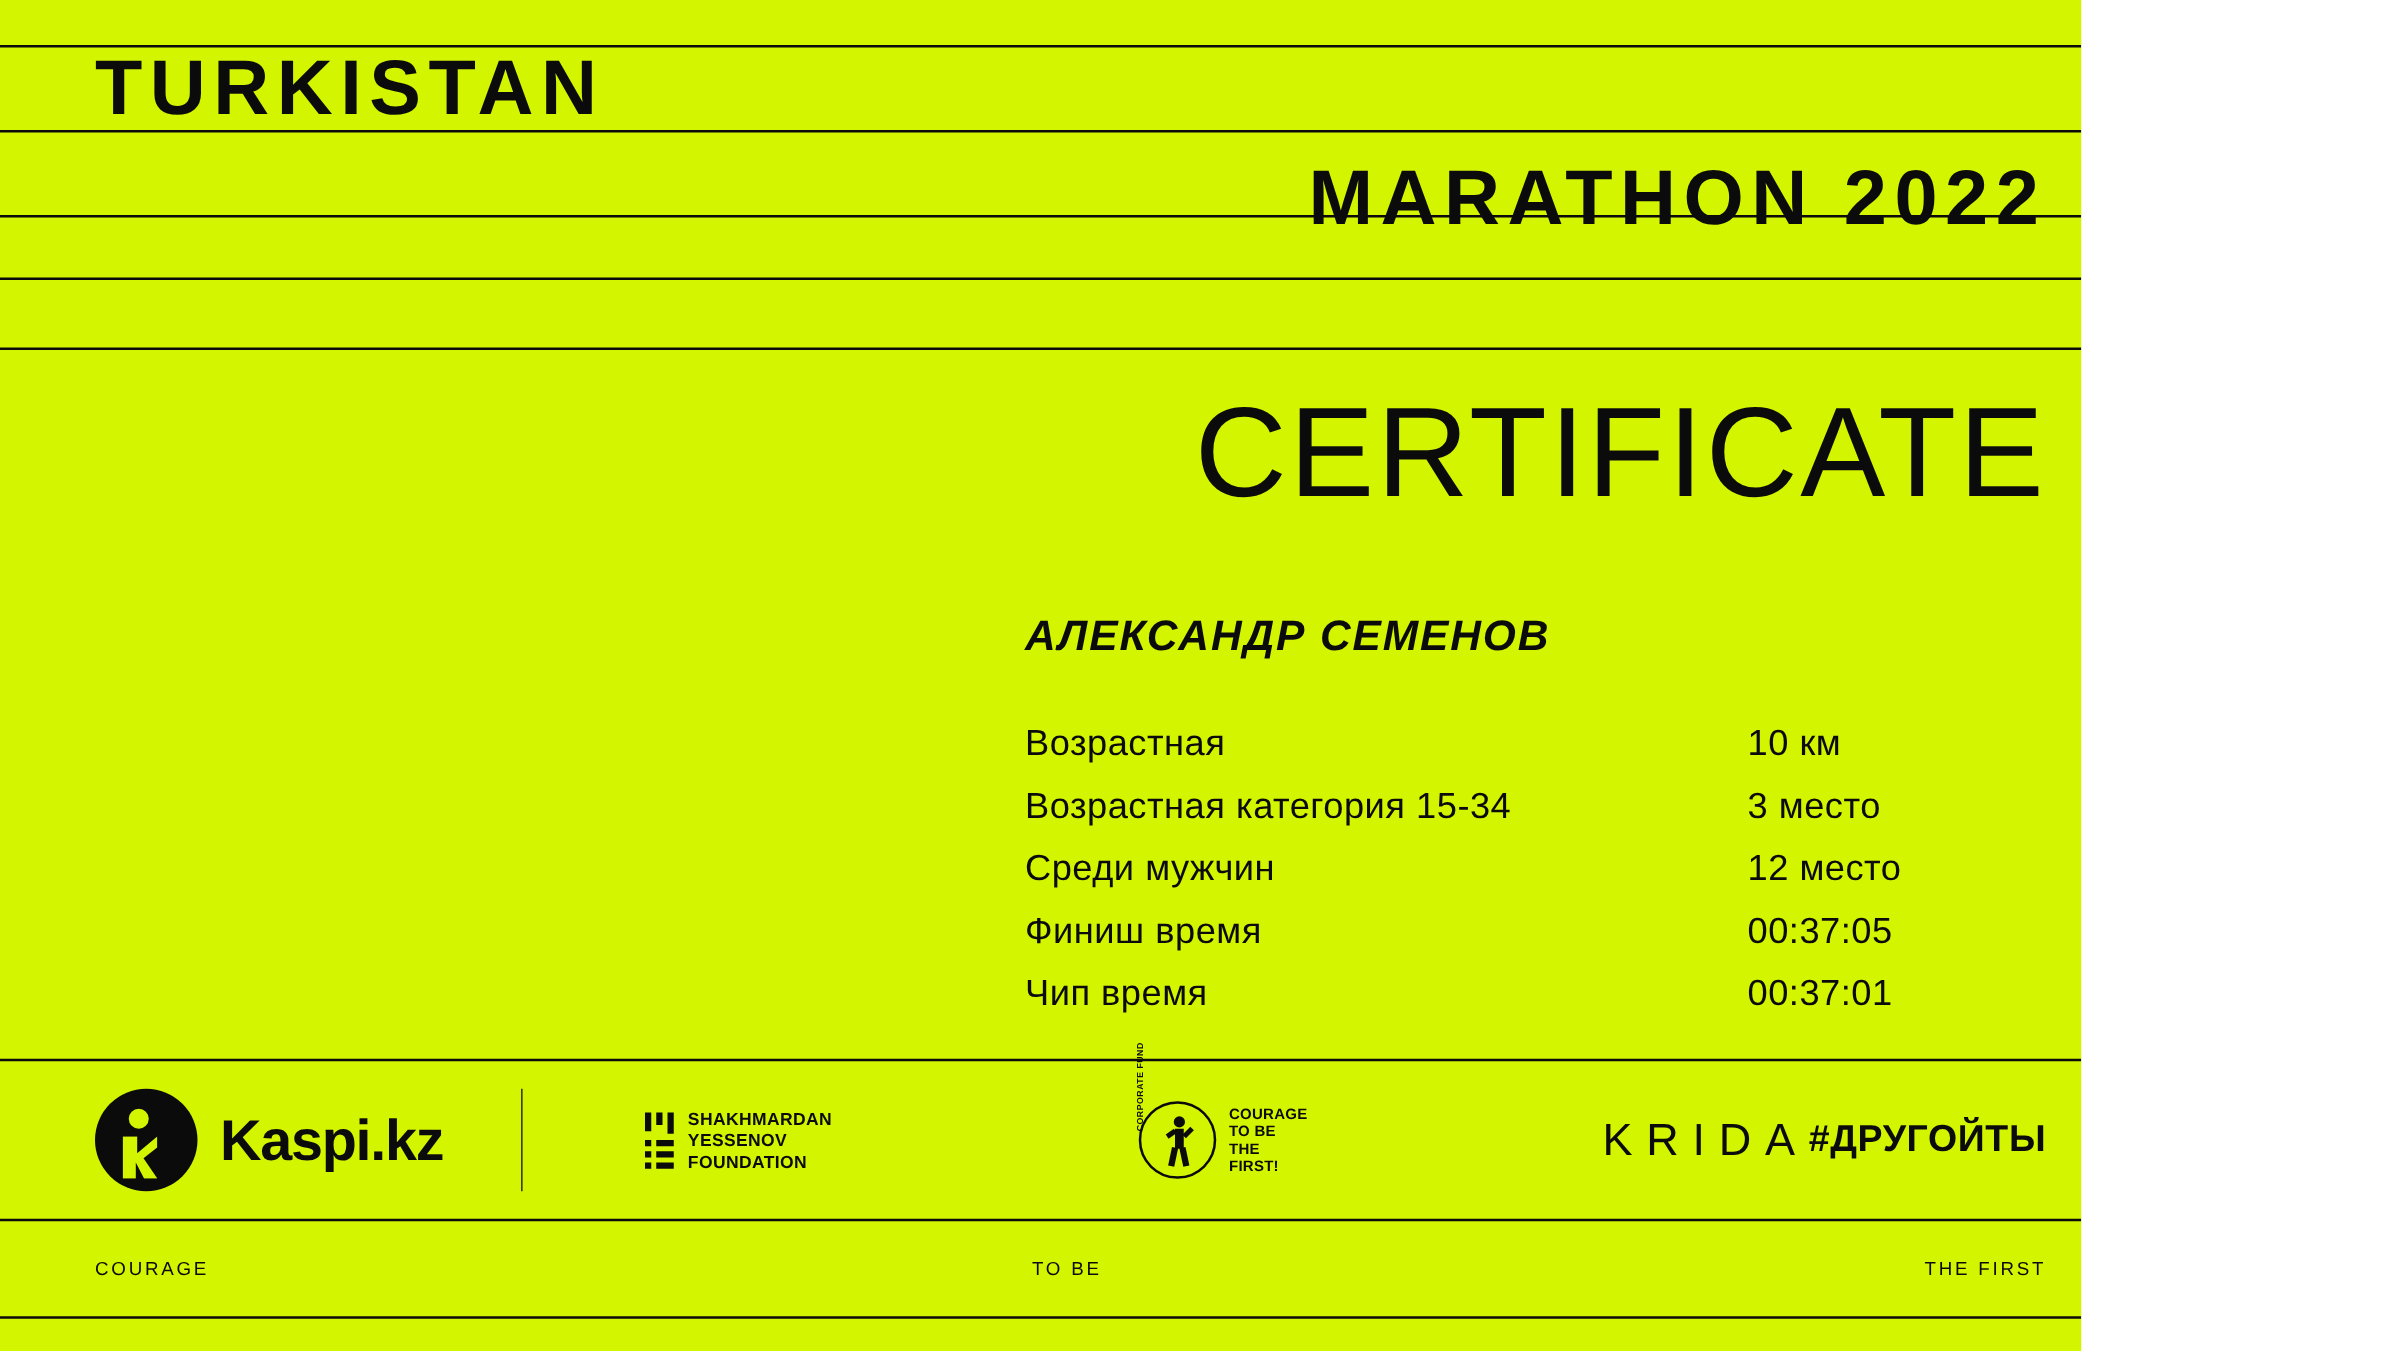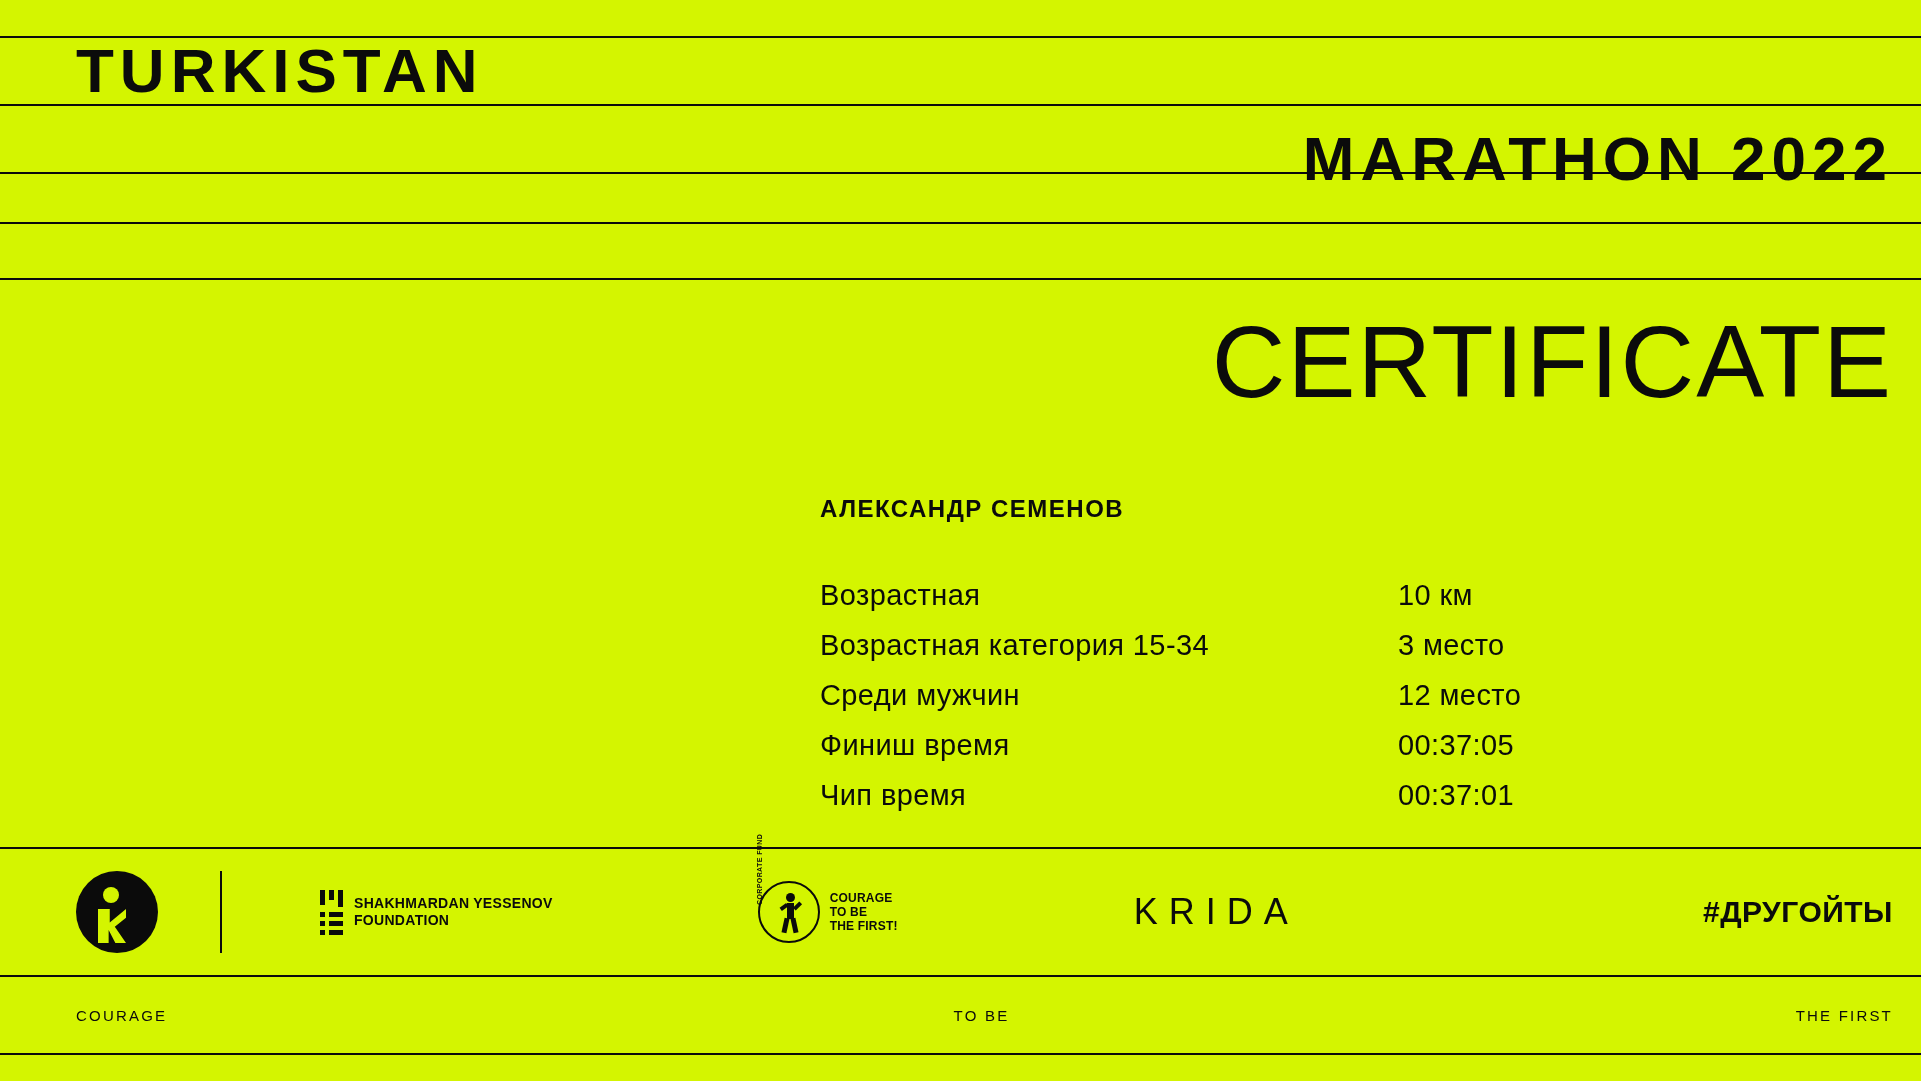--- a/index.html
+++ b/index.html
@@ -5,21 +5,21 @@
   html, body {
     margin: 0;
     padding: 0;
     background: #ffffff;
   }
   body {
     font-family: "Liberation Sans", sans-serif;
   }
   .cert {
     position: relative;
-    width: 1921px;
+    width: 1665px;
     height: 1081px;
     background: #d4f500;
     overflow: hidden;
   }
 
   
   .rule {
     position: absolute;
     left: 0;
     width: 100%;
@@ -71,26 +71,27 @@
     letter-spacing: 2px;
     color: #0b0b0b;
     white-space: nowrap;
   }
 
   
   .participant {
     position: absolute;
     left: 820px;
     top: 487px;
-    font-size: 24px;
+    font-size: 34px;
     line-height: 44px;
     font-weight: 700;
     letter-spacing: 1.5px;
     color: #0b0b0b;
     white-space: nowrap;
+    font-style: italic;
   }
 
   
   .results {
     position: absolute;
     left: 820px;
     top: 578px;
     width: 790px;
   }
   .result-row {
@@ -341,20 +342,21 @@
       <div class="result-value">00:37:01</div>
     </div>
   </div>
 
   <div class="rule r6"></div>
 
   <div class="sponsors">
 
     <div class="sponsor sp-kaspi">
       <div class="kaspi-badge"></div>
+      <div class="kaspi-text">Kaspi.kz</div>
     </div>
 
     <div class="sp-divider"></div>
 
     <div class="sponsor sp-yessenov">
       <div class="yess-bars">
         <i></i>
           <i></i>
           <i></i>
           <i></i>

